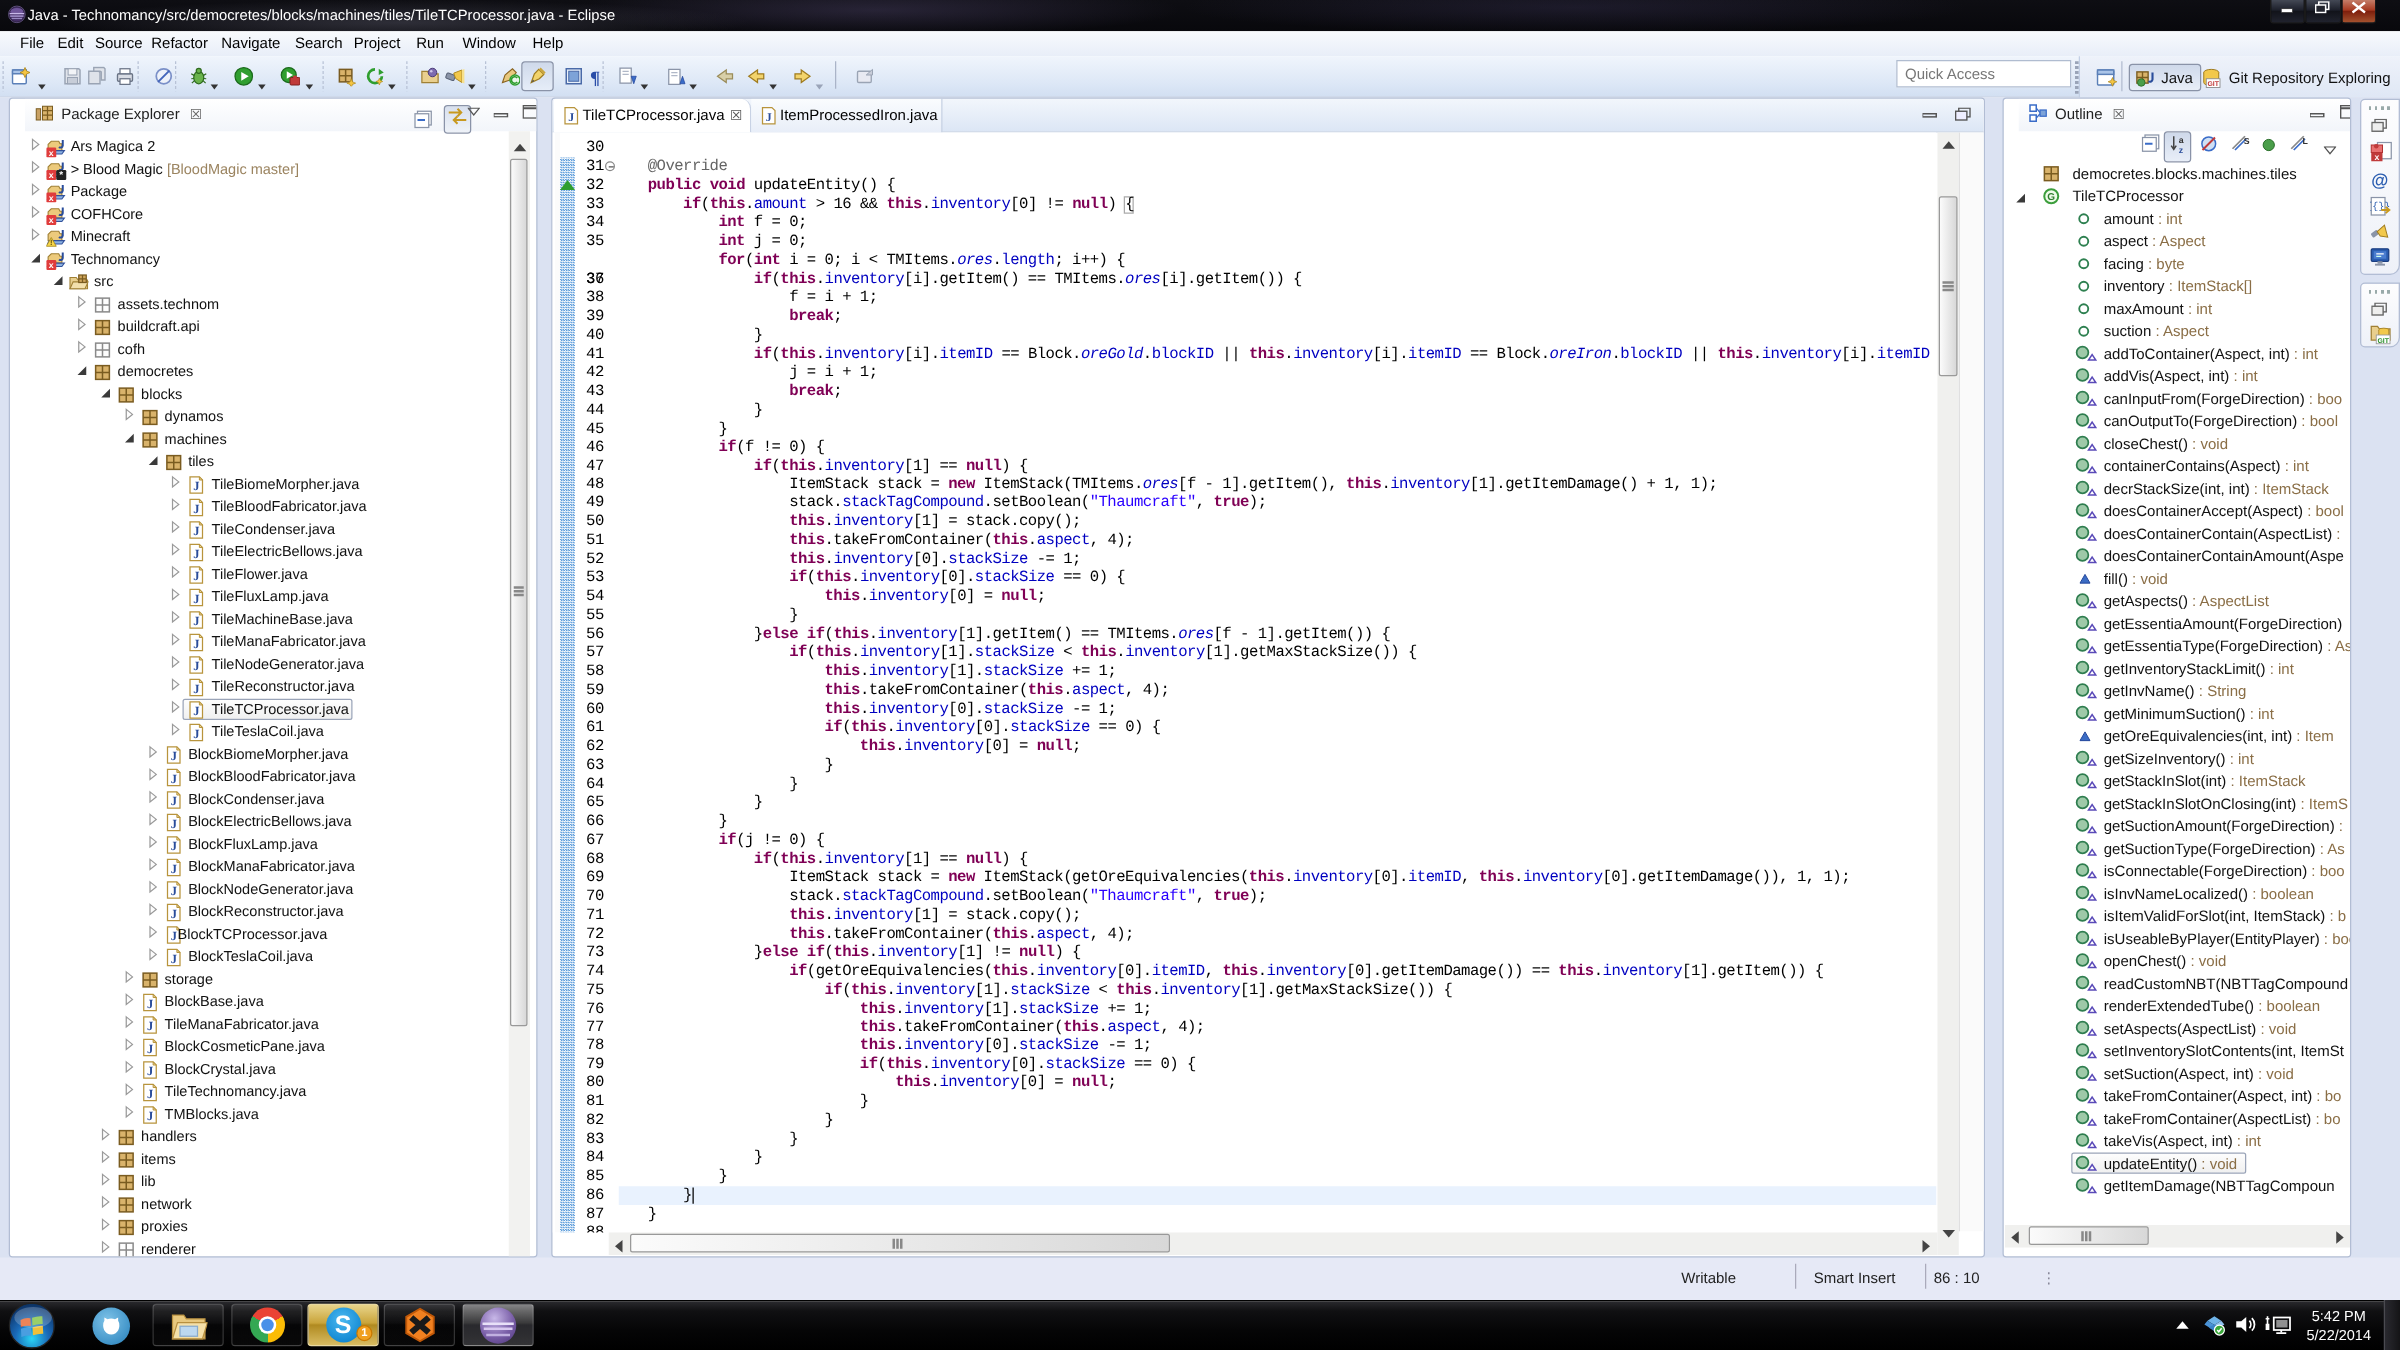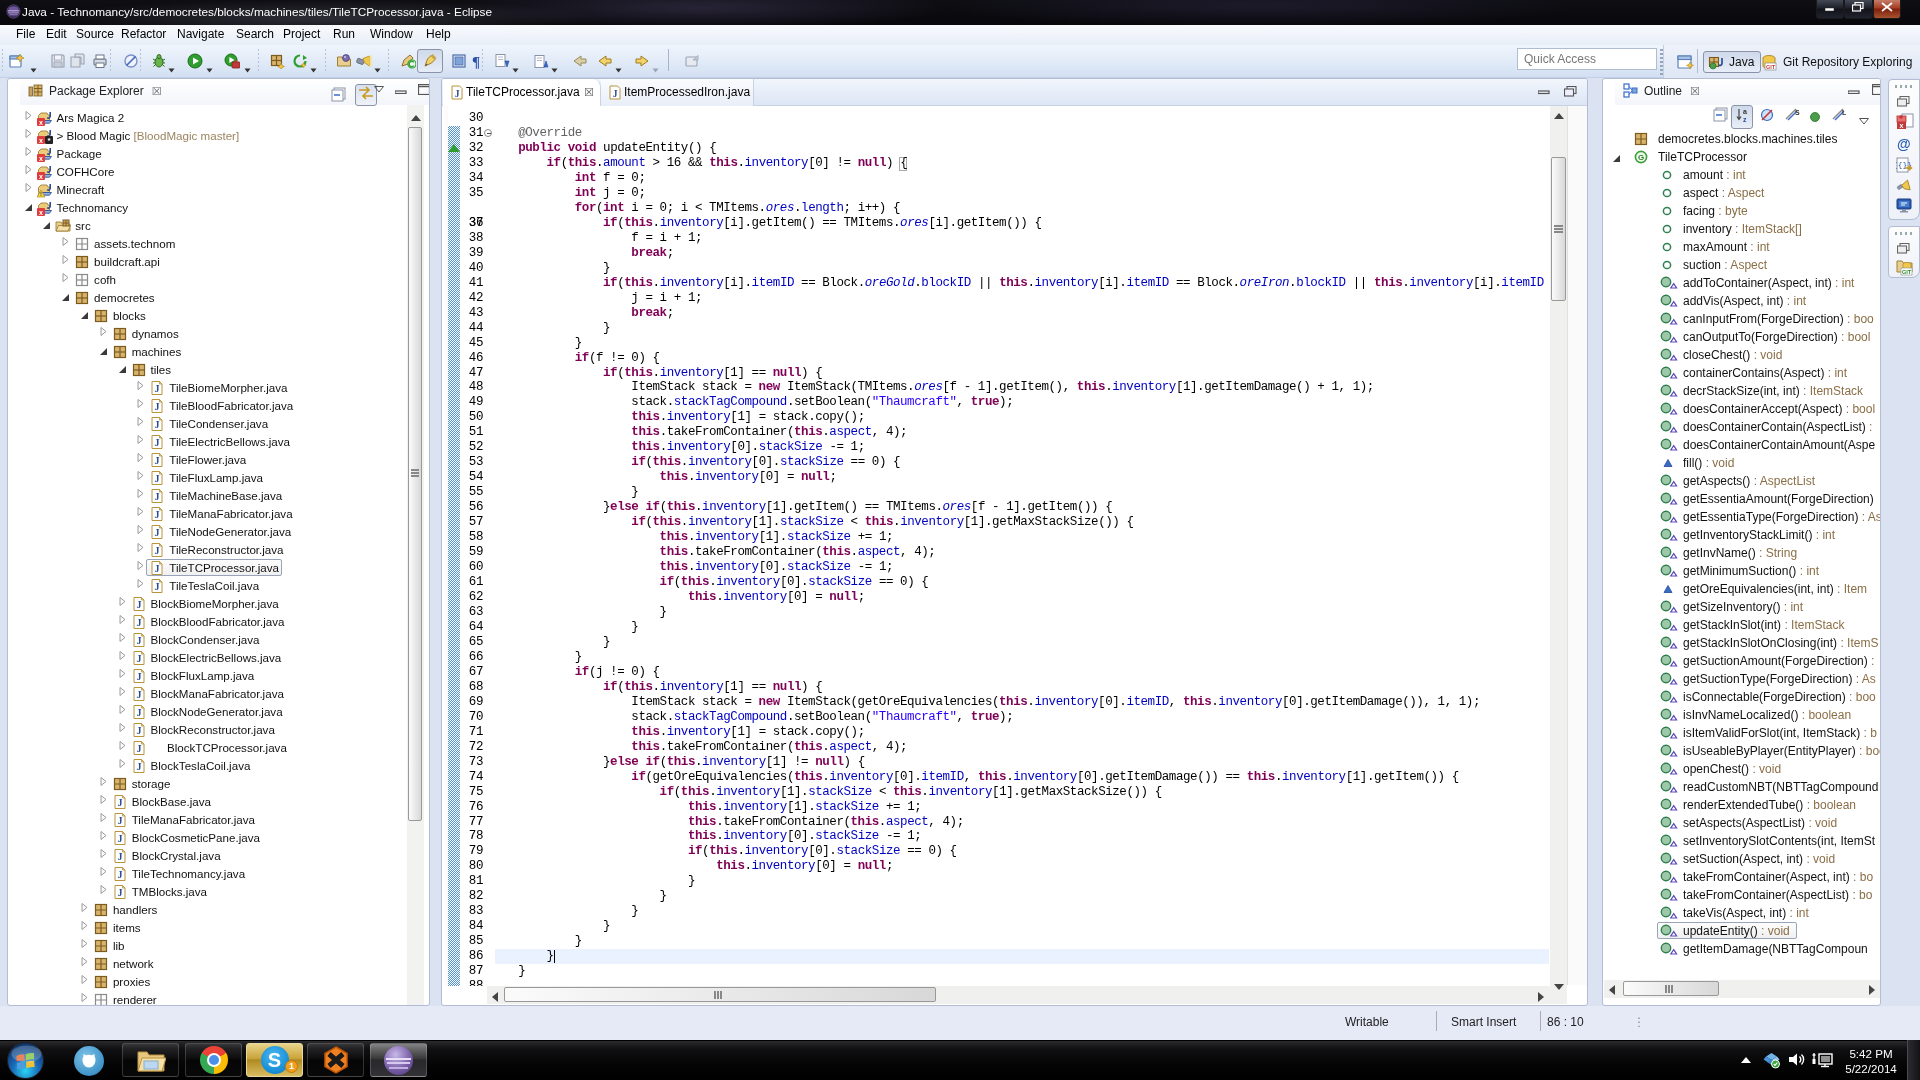--- a/index.html
+++ b/index.html
@@ -805,21 +805,21 @@
         </div>
 <div class="trow" style="top:737.80px">
           <span class="tarr" style="left:117.5px"><svg width="7" height="11" viewBox="0 0 7 11">
               <path d="M1 1.5 L6 5.5 L1 9.5 Z" fill="#fcfcfc" stroke="#9a9a9a" stroke-width="1"></path>
             </svg></span>
           <span class="ticon" style="left:129.5px"><svg width="16" height="16" viewBox="0 0 16 16">
               <path d="M3 1.5 L10.5 1.5 L13 4 L13 14.5 L3 14.5 Z" fill="#fff" stroke="#b8943c" stroke-width="1"></path>
               <path d="M10.5 1.5 L13 4 L10.5 4 Z" fill="#e8d49a" stroke="#b8943c" stroke-width="0.8"></path>
               <text x="8" y="12" font-size="10" font-weight="bold" fill="#2a4d9b" text-anchor="middle" font-family="Liberation Serif">J</text>
             </svg></span>
-          <span class="tlab" style="left:166px">BlockTCProcessor.java</span>
+          <span class="tlab" style="left:141px">BlockTCProcessor.java</span>
         </div>
 <div class="trow" style="top:755.80px">
           <span class="tarr" style="left:117.5px"><svg width="7" height="11" viewBox="0 0 7 11">
               <path d="M1 1.5 L6 5.5 L1 9.5 Z" fill="#fcfcfc" stroke="#9a9a9a" stroke-width="1"></path>
             </svg></span>
           <span class="ticon" style="left:129.5px"><svg width="16" height="16" viewBox="0 0 16 16">
               <path d="M3 1.5 L10.5 1.5 L13 4 L13 14.5 L3 14.5 Z" fill="#fff" stroke="#b8943c" stroke-width="1"></path>
               <path d="M10.5 1.5 L13 4 L10.5 4 Z" fill="#e8d49a" stroke="#b8943c" stroke-width="0.8"></path>
               <text x="8" y="12" font-size="10" font-weight="bold" fill="#2a4d9b" text-anchor="middle" font-family="Liberation Serif">J</text>
             </svg></span>

